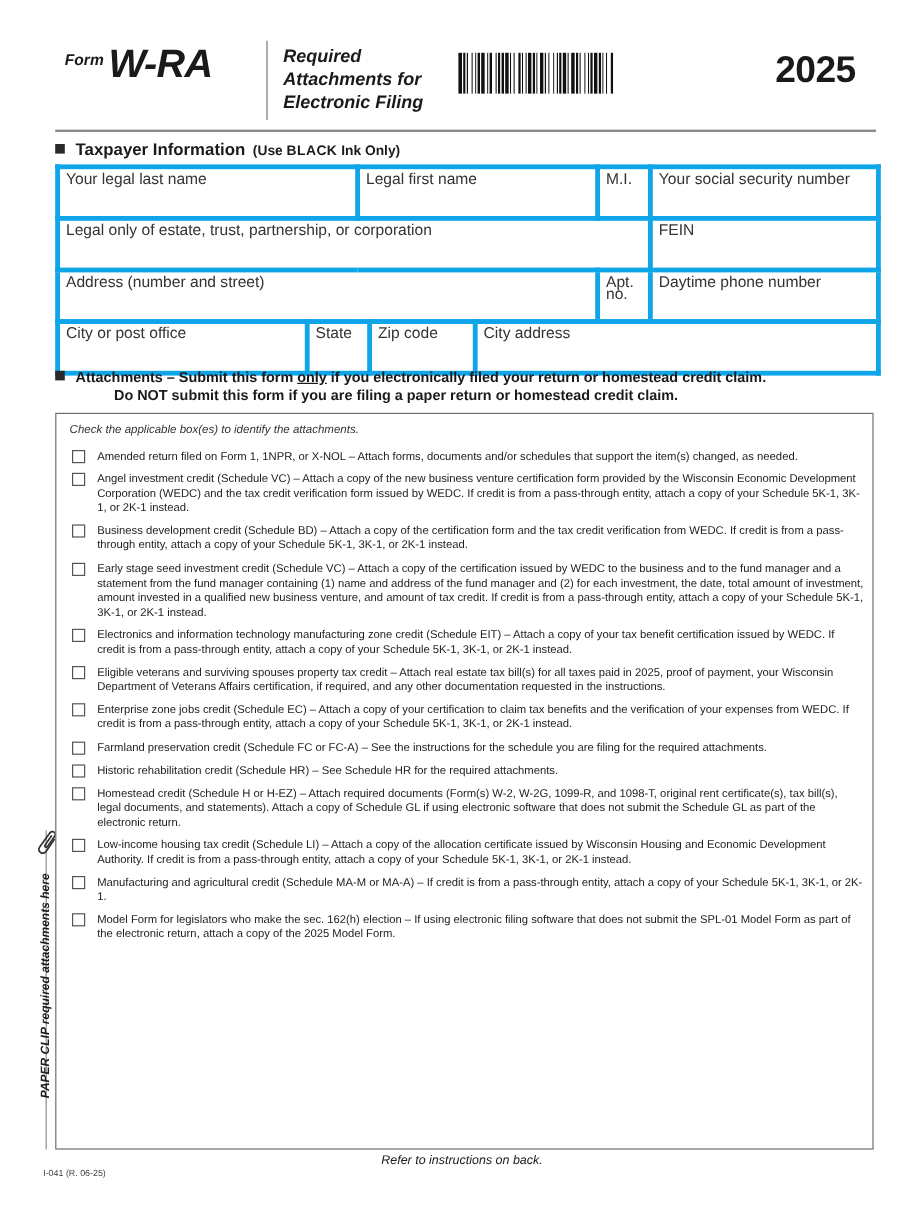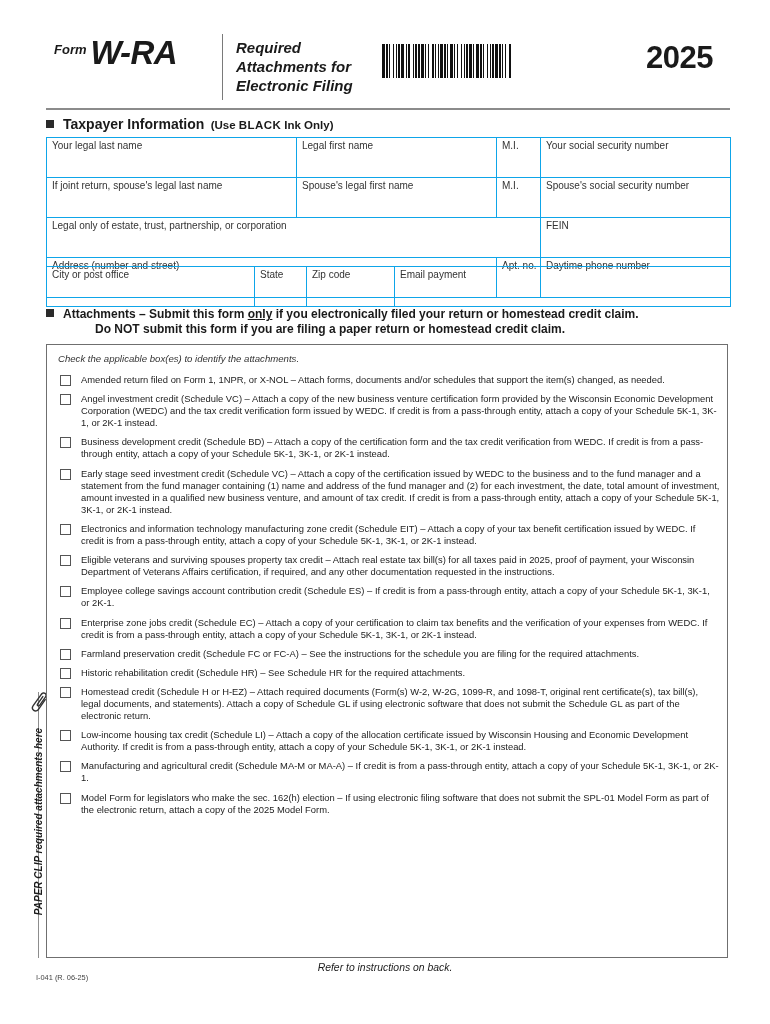--- a/index.html
+++ b/index.html
@@ -133,25 +133,25 @@
   
   .tp-table {
     position: absolute;
     left: 46px;
     top: 137px;
     width: 684px;
     border-collapse: collapse;
     table-layout: fixed;
   }
   .tp-table td {
-    border: 1px solid #0ea5e9;
+    border: 4px solid #0ea5e9;
     height: 36px;
     vertical-align: top;
     padding: 3px 0 0 5px;
-    font-size: 10px;
+    font-size: 13px;
     color: #333;
     line-height: 10px;
   }
 
   
   .sec2 {
     position: absolute;
     left: 46px;
     top: 307px;
     width: 690px;
@@ -375,26 +375,20 @@
         <col style="width:200px">
         <col style="width:44px">
         <col style="width:190px">
     </colgroup>
     <tbody>
       <tr>
         <td>Your legal last name</td>
         <td>Legal first name</td>
         <td>M.I.</td>
         <td>Your social security number</td>
-      </tr>
-      <tr>
-        <td>If joint return, spouse's legal last name</td>
-        <td>Spouse's legal first name</td>
-        <td>M.I.</td>
-        <td>Spouse's social security number</td>
       </tr>
       <tr>
         <td colspan="3">Legal only of estate, trust, partnership, or corporation</td>
         <td>FEIN</td>
       </tr>
       <tr>
         <td colspan="2">Address (number and street)</td>
         <td>Apt. no.</td>
         <td>Daytime phone number</td>
       </tr>
@@ -405,21 +399,21 @@
       <col style="width:208px">
         <col style="width:52px">
         <col style="width:88px">
         <col style="width:336px">
     </colgroup>
     <tbody>
       <tr>
         <td>City or post office</td>
         <td>State</td>
         <td>Zip code</td>
-        <td>Email payment</td>
+        <td>City address</td>
       </tr>
     </tbody>
   </table>
 
   <div class="sec2">
     <span class="sec-bullet"></span><span>Attachments</span><span> – Submit this form </span><u>only</u><span> if you electronically filed your return or homestead credit claim.</span>
     <span class="ind">Do NOT submit this form if you are filing a paper return or homestead credit claim.</span>
   </div>
 
   <div class="check-box-outer"></div>
@@ -441,24 +435,20 @@
         <div class="cbx"></div>
         <div class="itxt">Early stage seed investment credit (Schedule VC) – Attach a copy of the certification issued by WEDC to the business and to the fund manager and a statement from the fund manager containing (1) name and address of the fund manager and (2) for each investment, the date, total amount of investment, amount invested in a qualified new business venture, and amount of tax credit. If credit is from a pass-through entity, attach a copy of your Schedule 5K-1, 3K-1, or 2K-1 instead.</div>
       </div>
       <div class="item">
         <div class="cbx"></div>
         <div class="itxt">Electronics and information technology manufacturing zone credit (Schedule EIT) – Attach a copy of your tax benefit certification issued by WEDC. If credit is from a pass-through entity, attach a copy of your Schedule 5K-1, 3K-1, or 2K-1 instead.</div>
       </div>
       <div class="item">
         <div class="cbx"></div>
         <div class="itxt">Eligible veterans and surviving spouses property tax credit – Attach real estate tax bill(s) for all taxes paid in 2025, proof of payment, your Wisconsin Department of Veterans Affairs certification, if required, and any other documentation requested in the instructions.</div>
-      </div>
-      <div class="item">
-        <div class="cbx"></div>
-        <div class="itxt">Employee college savings account contribution credit (Schedule ES) – If credit is from a pass-through entity, attach a copy of your Schedule 5K-1, 3K-1, or 2K-1.</div>
       </div>
       <div class="item">
         <div class="cbx"></div>
         <div class="itxt">Enterprise zone jobs credit (Schedule EC) – Attach a copy of your certification to claim tax benefits and the verification of your expenses from WEDC. If credit is from a pass-through entity, attach a copy of your Schedule 5K-1, 3K-1, or 2K-1 instead.</div>
       </div>
       <div class="item">
         <div class="cbx"></div>
         <div class="itxt">Farmland preservation credit (Schedule FC or FC-A) – See the instructions for the schedule you are filing for the required attachments.</div>
       </div>
       <div class="item">

